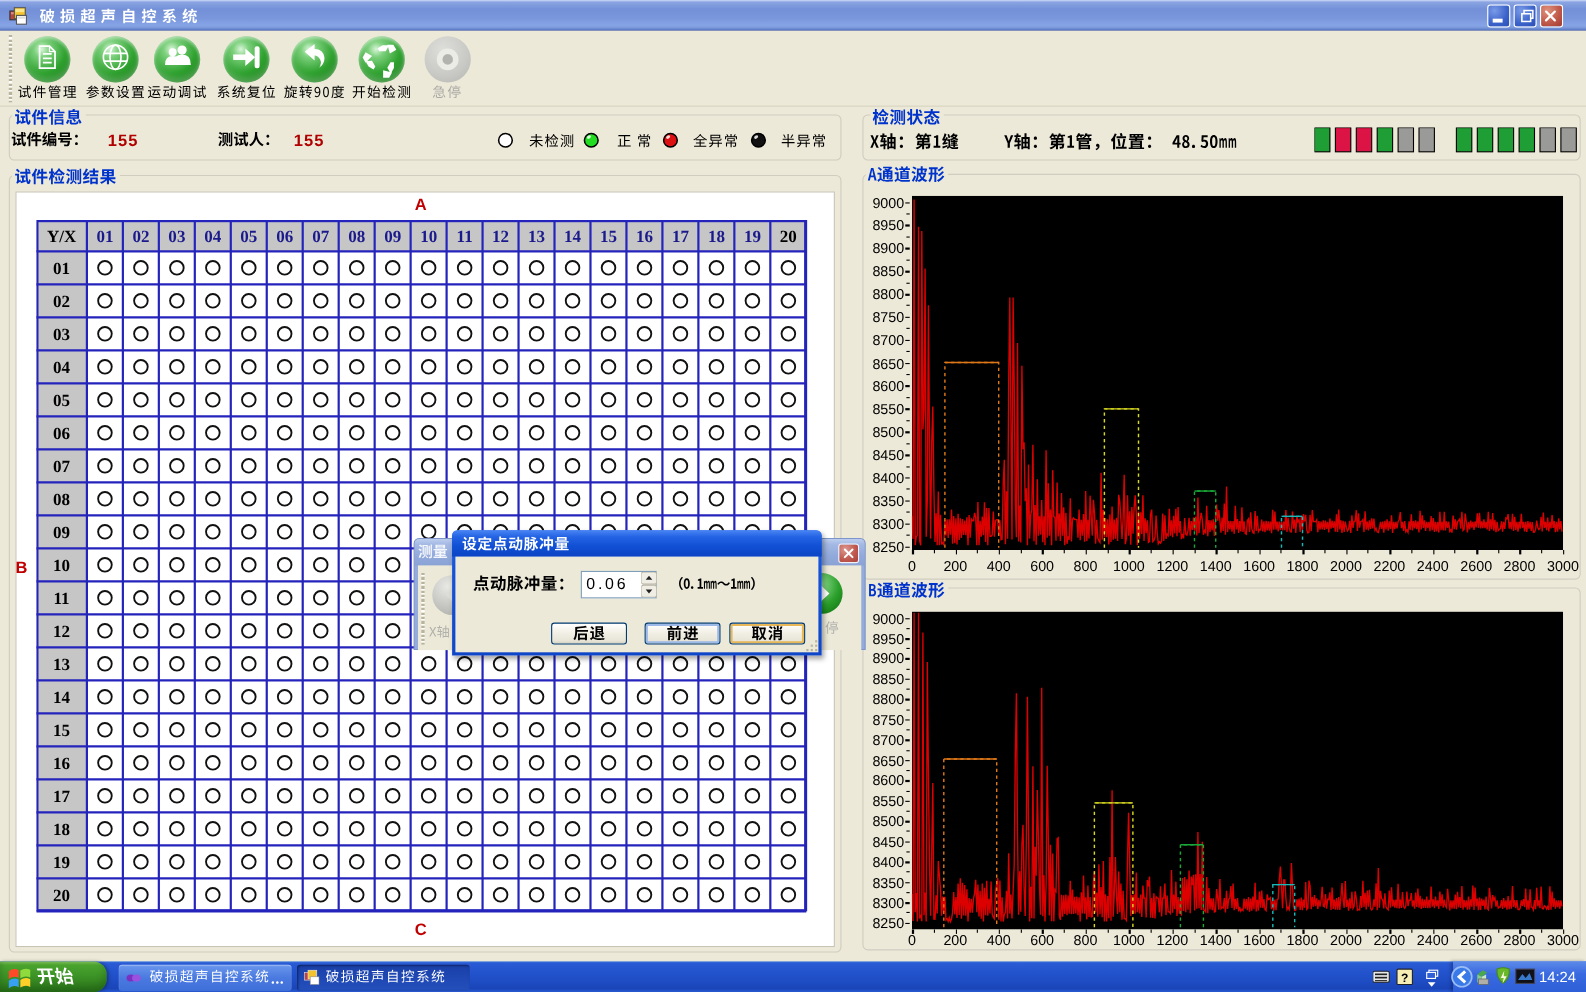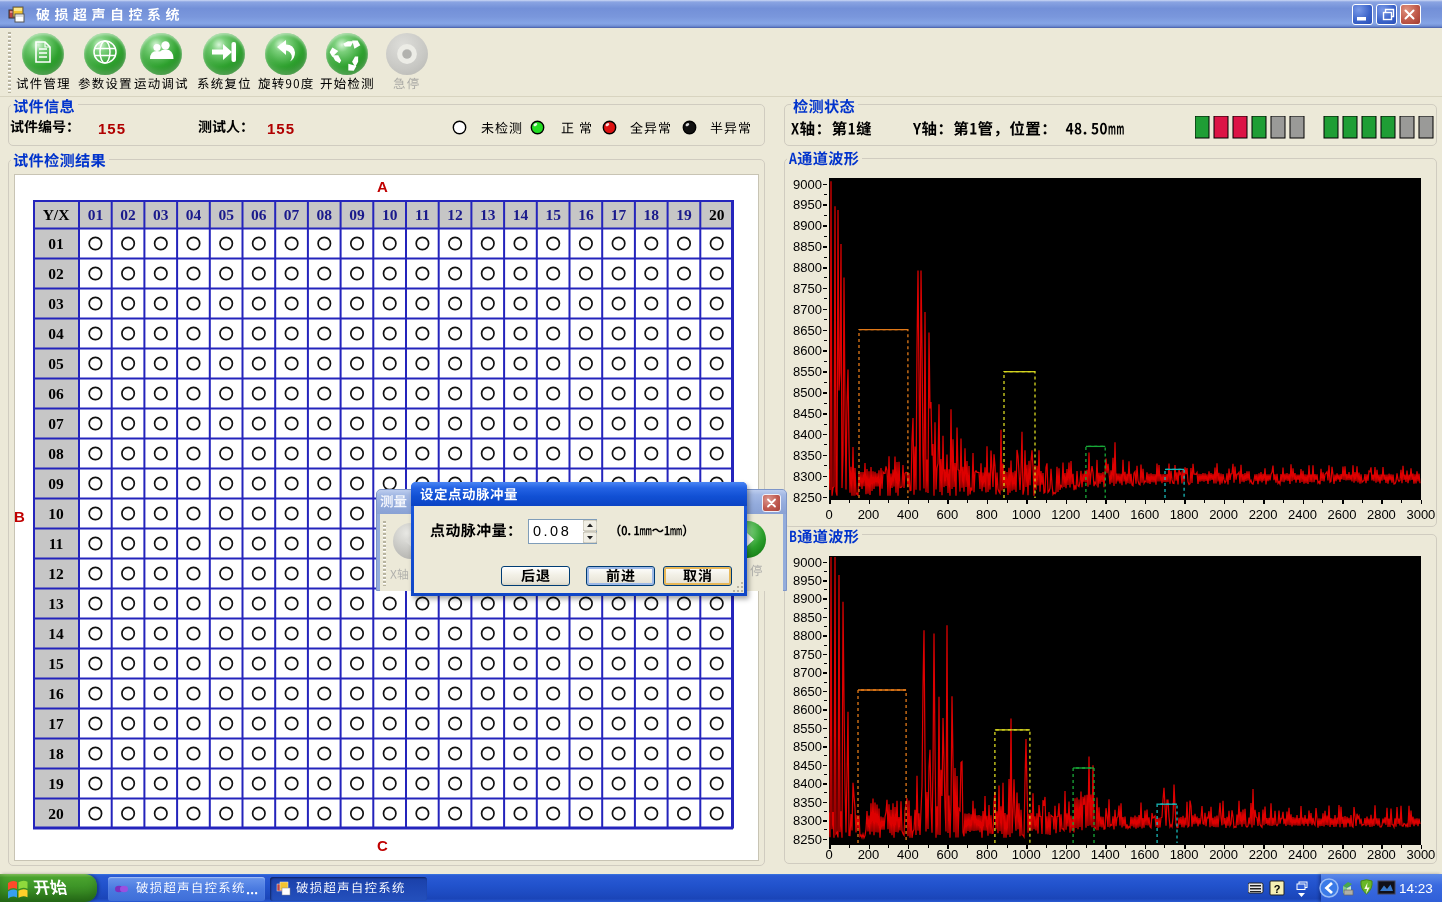--- a/index.html
+++ b/index.html
@@ -1119,21 +1119,21 @@
 <div class="abs" style="left:414px;top:506px;width:330px;height:87px;background:#ece9d8"></div>
 <svg class="tx " style="left:430.0px;top:520.4px" width="94" height="20" fill="#000">
     <use href="#gB70b9" transform="translate(0.0,15.9) scale(0.0150,-0.0150)"></use>
     <use href="#gB52a8" transform="translate(15.4,15.9) scale(0.0150,-0.0150)"></use>
     <use href="#gB8109" transform="translate(30.8,15.9) scale(0.0150,-0.0150)"></use>
     <use href="#gB51b2" transform="translate(46.2,15.9) scale(0.0150,-0.0150)"></use>
     <use href="#gB91cf" transform="translate(61.6,15.9) scale(0.0150,-0.0150)"></use>
     <use href="#gBff1a" transform="translate(77.0,15.9) scale(0.0150,-0.0150)"></use>
   </svg>
 <div class="abs" style="left:528px;top:519px;width:69px;height:25px;background:#fff;border:1px solid #7f9db9"></div>
-<div class="abs" style="left:533px;top:523px;font:14.5px 'Liberation Sans';color:#000;letter-spacing:2.5px">0.08</div>
+<div class="abs" style="left:533px;top:523px;font:14.5px 'Liberation Sans';color:#000;letter-spacing:2.5px">0.06</div>
 <svg class="abs" style="left:583px;top:520px" width="14" height="23">
  <rect x="0" y="0" width="14" height="11" rx="2" fill="#f0eee4" stroke="#b8b4a4"></rect>
  <rect x="0" y="12" width="14" height="11" rx="2" fill="#f0eee4" stroke="#b8b4a4"></rect>
  <path d="M4 7 l3 -3.5 3 3.5 z" fill="#222"></path>
  <path d="M4 16 l3 3.5 3 -3.5 z" fill="#222"></path>
   </svg>
 <svg class="tx " style="left:609.0px;top:522.2px" width="87" height="17" fill="#000">
     <use href="#gBff08" transform="translate(0.0,13.2) scale(0.0125,-0.0125)"></use>
     <use href="#gB0030" transform="translate(12.1,13.2) scale(0.0110,-0.0125)"></use>
     <use href="#gB002e" transform="translate(18.2,13.2) scale(0.0125,-0.0125)"></use>
@@ -1249,12 +1249,12 @@
  <path d="M13 7 l-5.5 5 5.5 5" stroke="#fff" stroke-width="2.8" fill="none"></path>
  <path d="M24 10 l5 -4 4 2 -5 4 z" fill="#4aa84a"></path>
  <path d="M24 10 l4 2 0 7 -4 -2z" fill="#88cc88"></path>
  <path d="M28 12 l4 -2 0 7 -4 2z" fill="#c8e8c0"></path>
  <rect x="25" y="14" width="9" height="5" fill="#b0b0a8" stroke="#666" stroke-width=".7"></rect>
  <path d="M42 5 q5.5 -2.5 11 0 q1 8 -5.5 13 q-6.5 -5 -5.5 -13z" fill="#68b828" stroke="#488818"></path>
  <path d="M48.5 6.5 l-3.2 6.5 2.7 0 -1 5 3.7 -6.5 -2.7 0 z" fill="#f8f8e0"></path>
  <rect x="59" y="5" width="17" height="13" fill="#101018" stroke="#445"></rect>
  <path d="M61 15 l4 -5.5 3 3.5 3.5 -4.5 2.5 6.5 z" fill="#3878c8"></path>
  </svg>
-<div class="abs" style="left:1399px;top:881px;font:13.5px 'Liberation Sans';color:#fff">14:23</div>
+<div class="abs" style="left:1399px;top:881px;font:13.5px 'Liberation Sans';color:#fff">14:24</div>
 </body></html>

